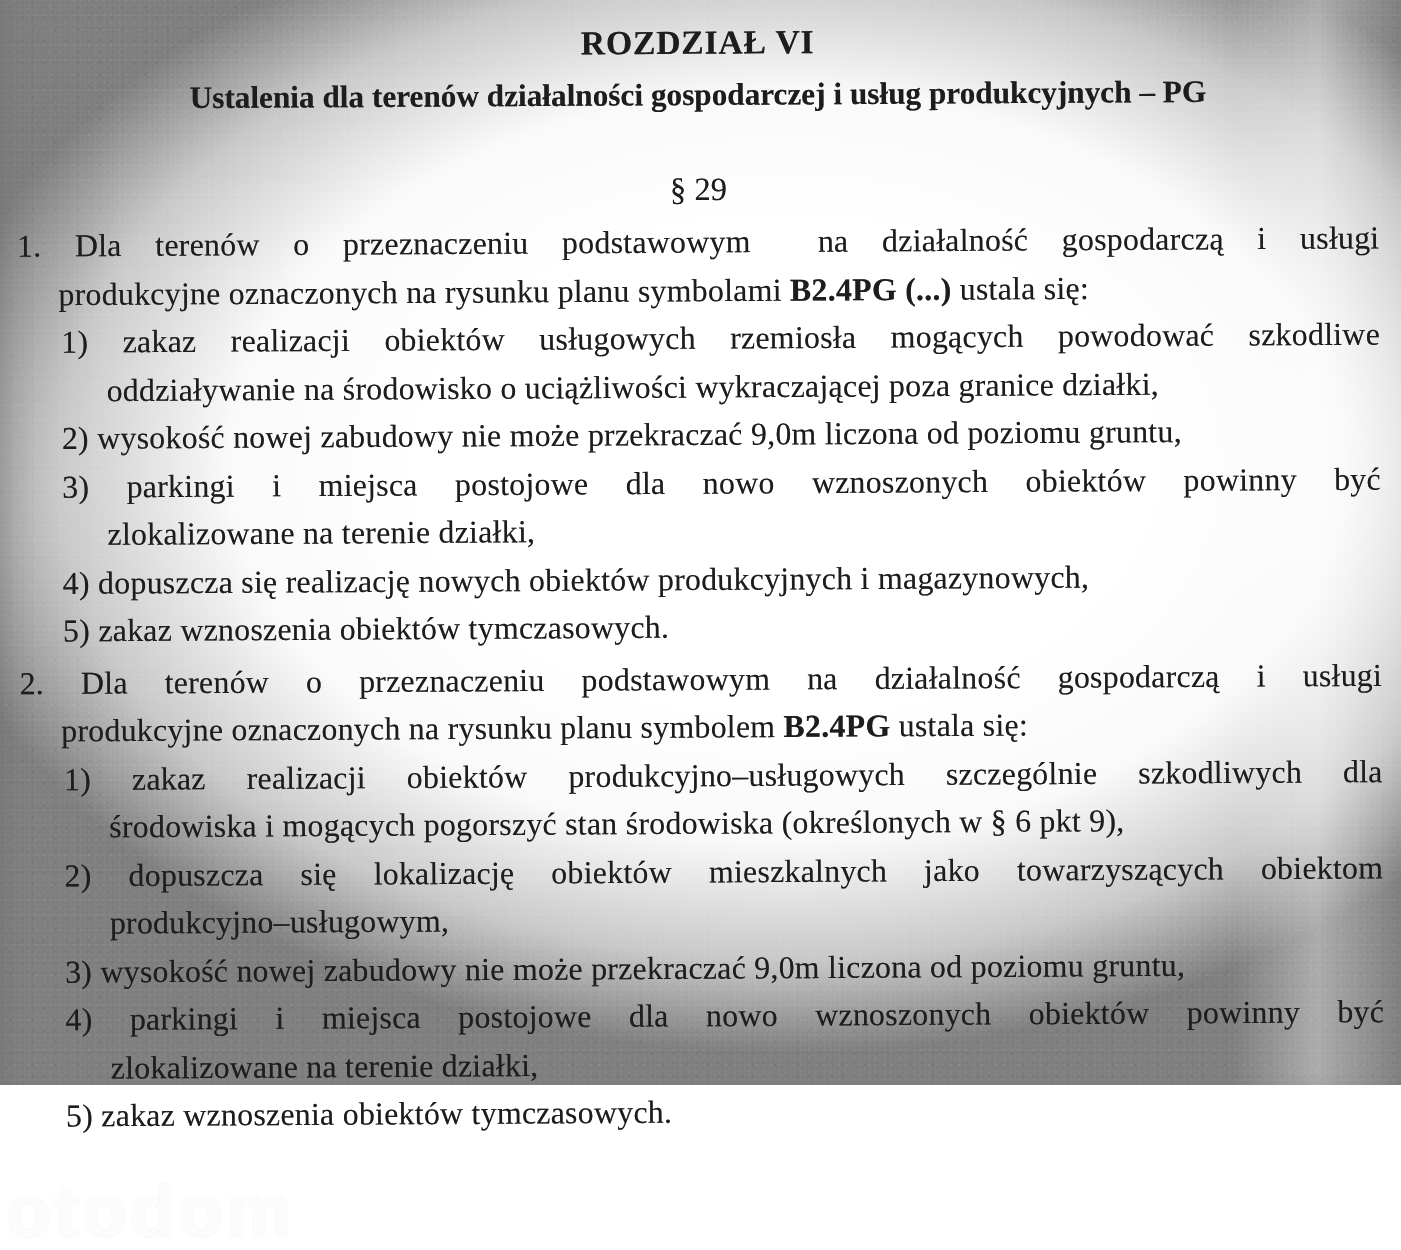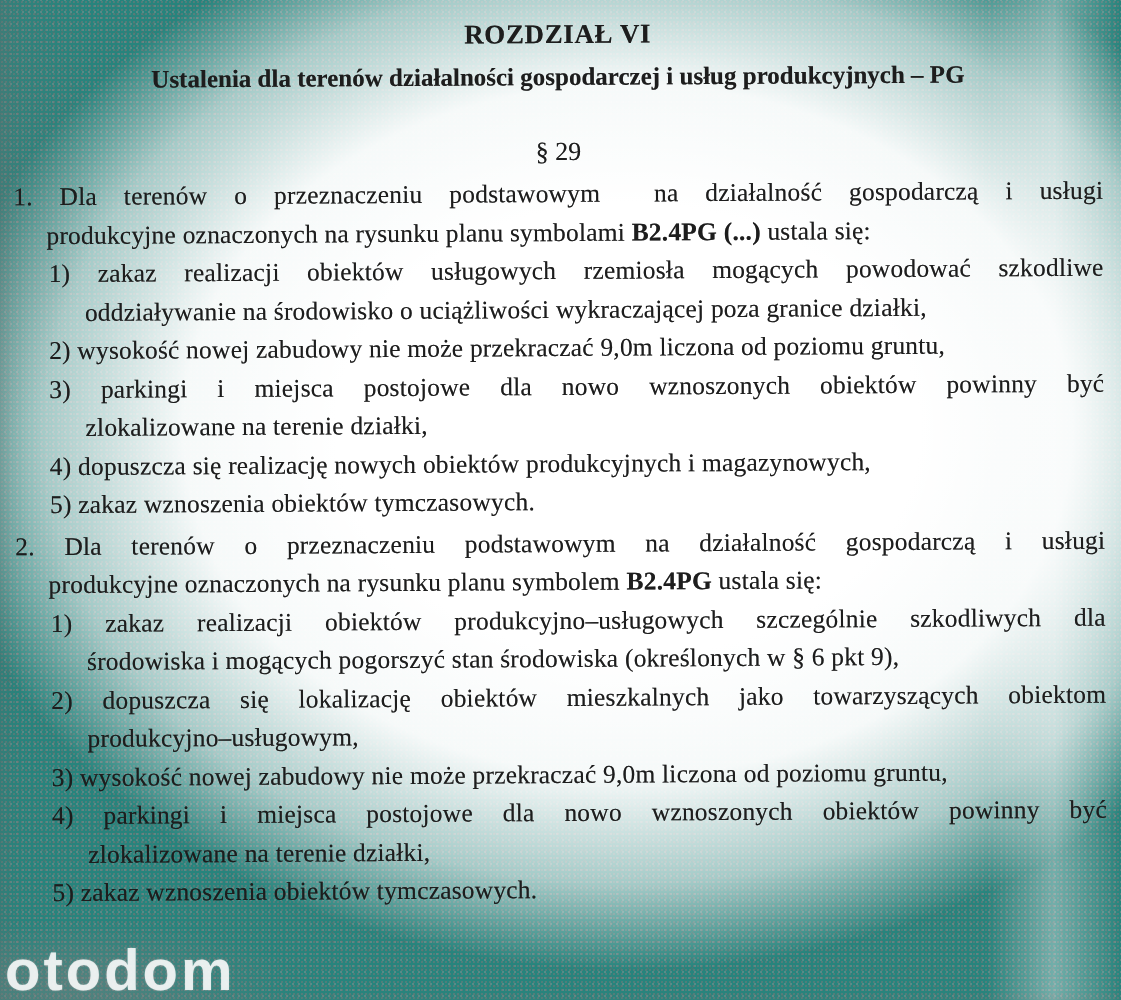--- a/index.html
+++ b/index.html
@@ -3,22 +3,22 @@
 <meta charset="utf-8">
 <style>
   html, body {
     margin: 0; padding: 0;
     width: 1121px; height: 1000px;
     overflow: hidden;
     background: #ffffff;
   }
   .page {
     position: relative;
-    width: 1121px; height: 1000px;
-    background: #0f766e;
+    width: 1121px; height: 868px;
+    background: #737373;
     font-family: "Liberation Serif", "DejaVu Serif", serif;
     color: #1d1d1d;
   }
   
   .noise-layer {
     position: absolute; inset: 0; z-index: 1;
     background-image:
       radial-gradient(circle, rgba(105,105,105,0.50) 0.9px, transparent 1.3px),
       radial-gradient(circle, rgba(140,140,140,0.42) 0.8px, transparent 1.2px),
       radial-gradient(circle, rgba(90,90,90,0.34) 1.0px, transparent 1.5px);

